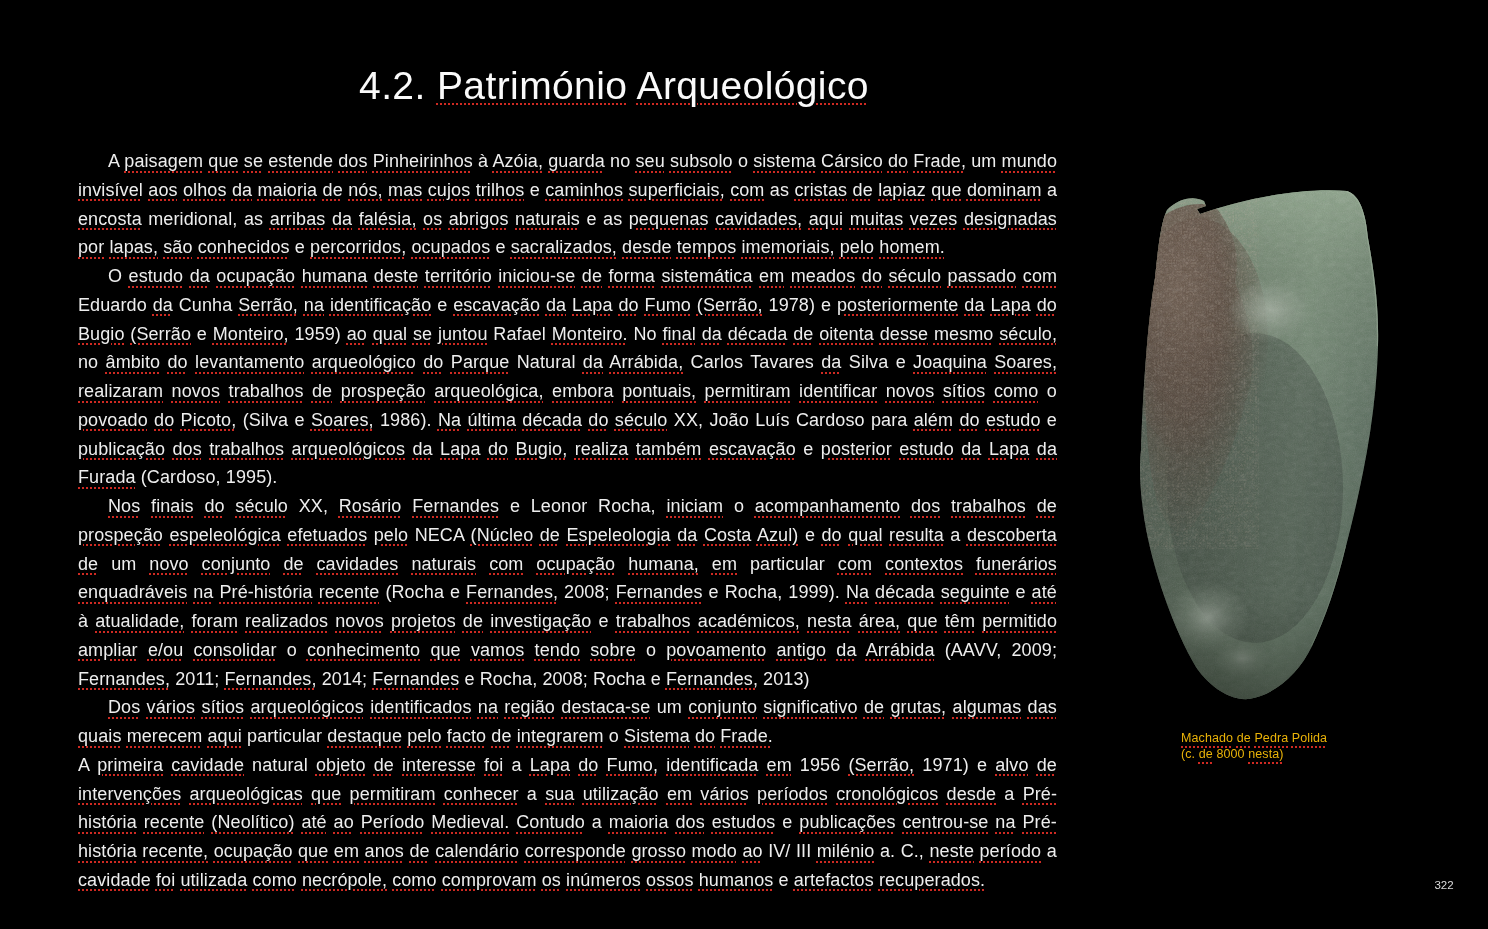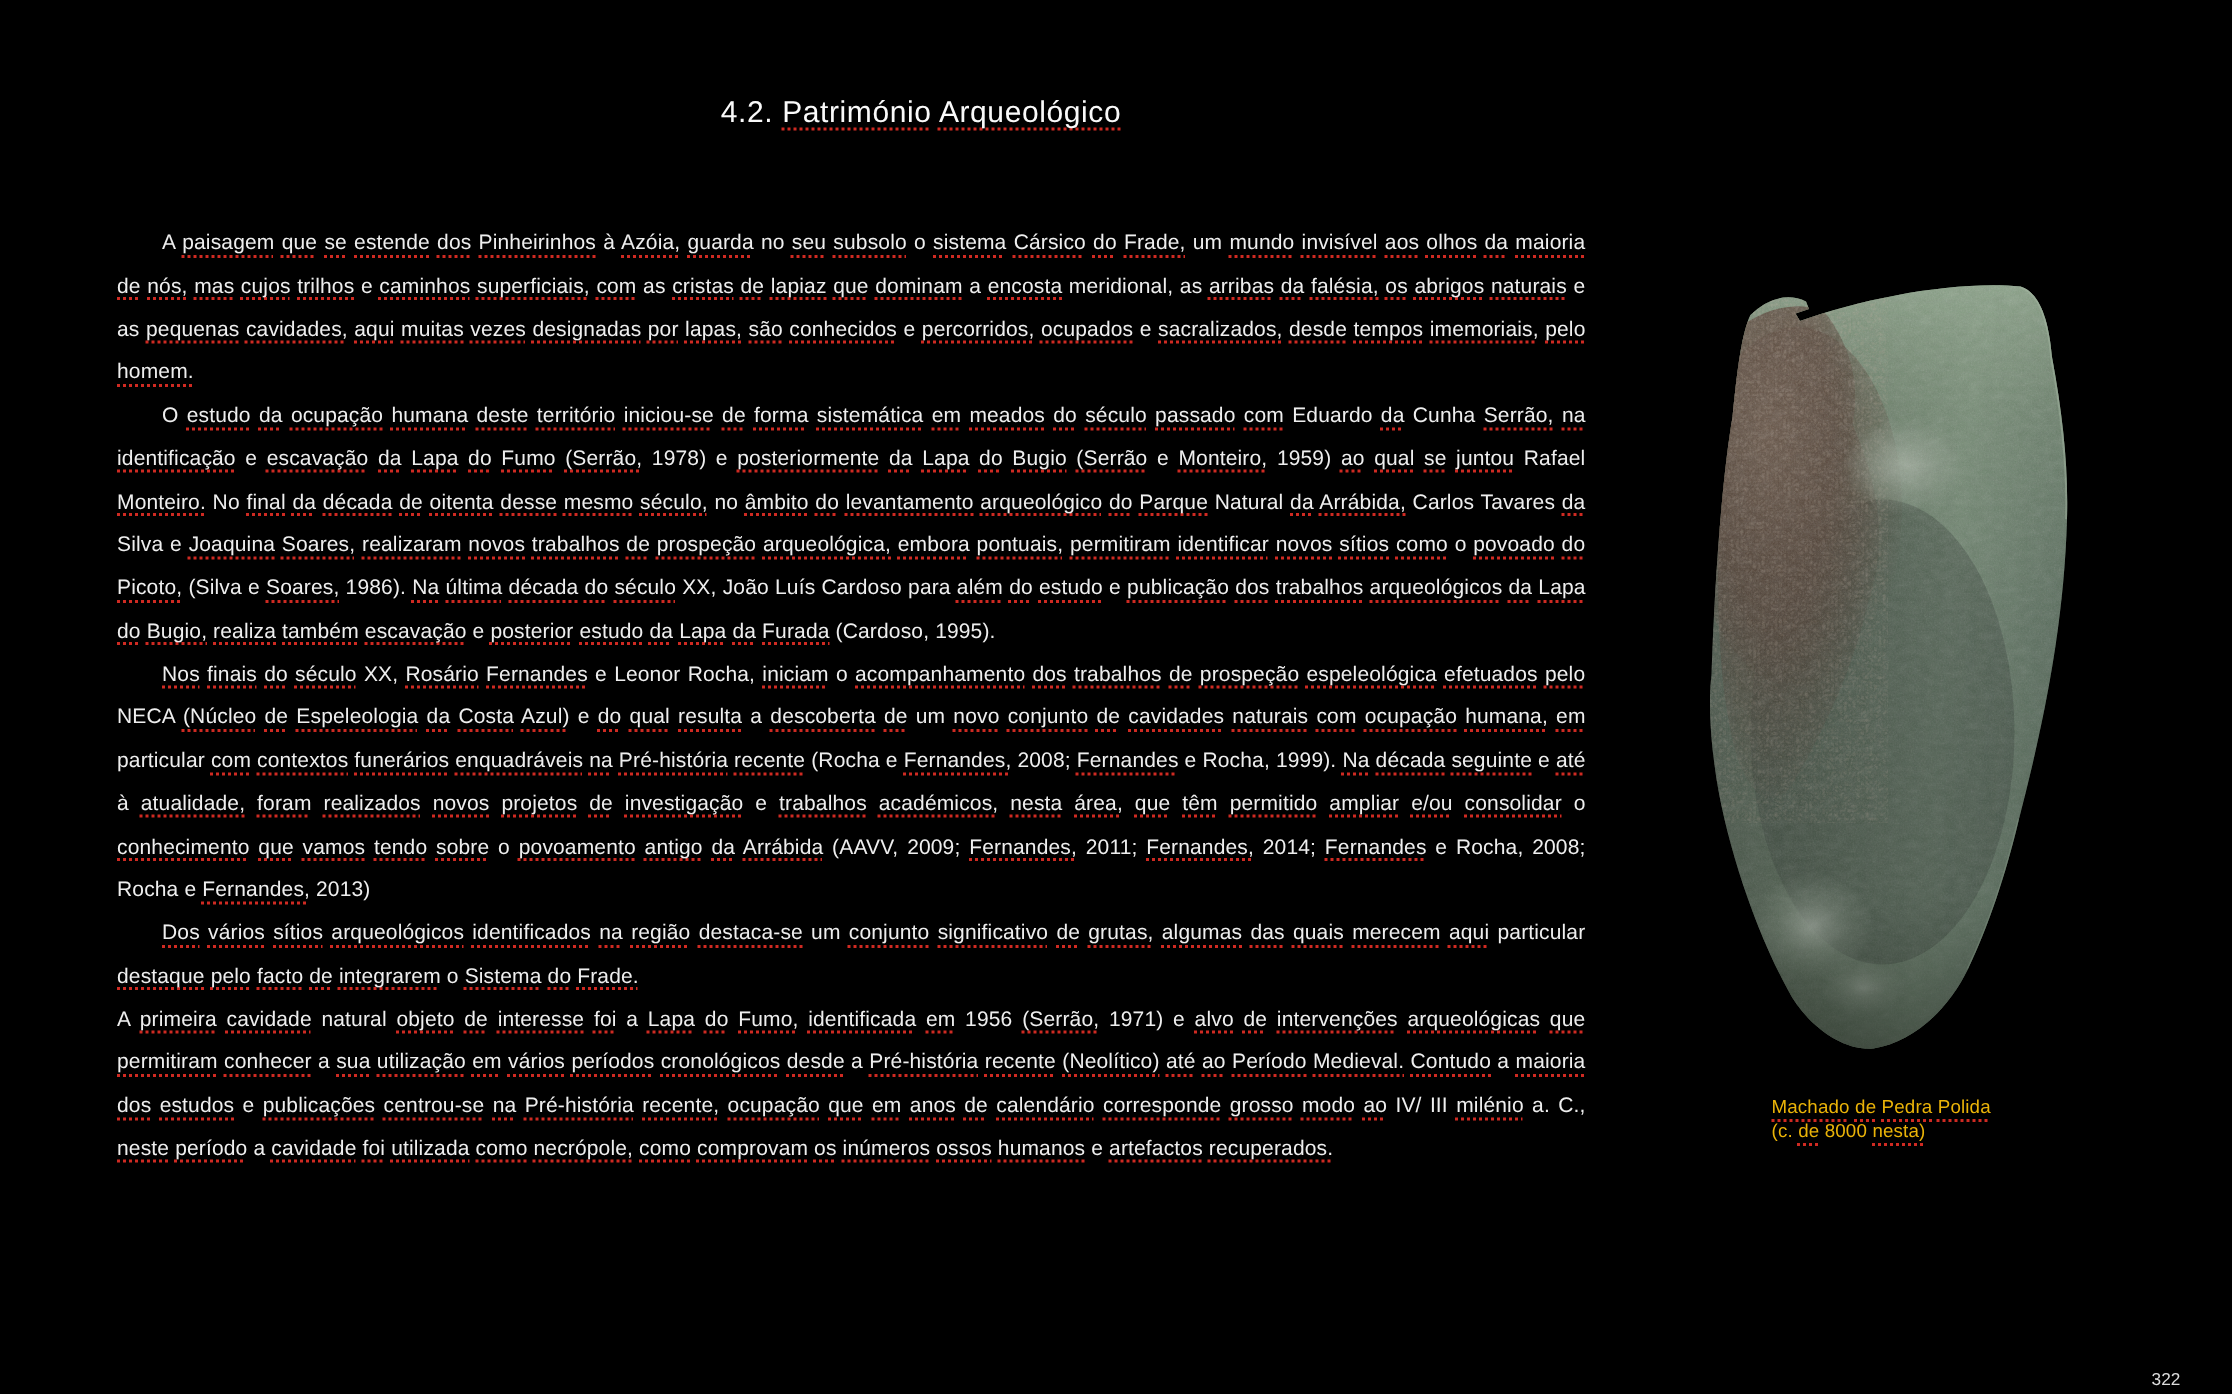--- a/index.html
+++ b/index.html
@@ -1,27 +1,27 @@
 <!DOCTYPE html>
 <html><head>
 <meta charset="utf-8">
 <style>
   html,body{margin:0;padding:0;background:#000;}
   body{width:1488px;height:929px;overflow:hidden;font-family:"Liberation Sans",sans-serif;}
   .page{position:relative;width:1488px;height:929px;background:#000;}
 
   .title{
     position:absolute;left:78px;top:64px;width:1072px;margin:0;
-    text-align:center;font-size:20px;font-weight:400;color:#fafafa;
+    text-align:center;font-size:39px;font-weight:400;color:#fafafa;
     letter-spacing:.4px;
   }
 
   .body-text{
     position:absolute;left:78px;top:147px;width:979px;
-    font-size:14px;line-height:28.75px;color:#eeeeee;
+    font-size:18px;line-height:28.75px;color:#eeeeee;
     text-align:justify;letter-spacing:.1px;
   }
   .para{margin:0;}
   .para.indent{text-indent:30px;}
 
   
   .sq{
     text-decoration-line:underline;
     text-decoration-style:dotted;
     text-decoration-color:#cf2a22;
@@ -31,21 +31,21 @@
 
   .axe-wrap{position:absolute;left:1140px;top:188px;width:240px;height:522px;}
 
   .fig-caption{
     position:absolute;left:1181px;top:730px;
     font-size:12.5px;line-height:16px;color:#eab308;letter-spacing:.1px;
   }
 
   .page-number{
     position:absolute;left:1424px;top:879px;width:40px;
-    font-size:11.5px;color:#dcdcdc;text-align:center;margin-top:35px;
+    font-size:11.5px;color:#dcdcdc;text-align:center;
   }
 </style>
 </head>
 <body>
 
 <div class="page">
 
   <h1 class="title"><span>4.2.</span> <span class="sq">Património</span> <span class="sq">Arqueológico</span></h1>
 
   <div class="body-text" id="paras">

